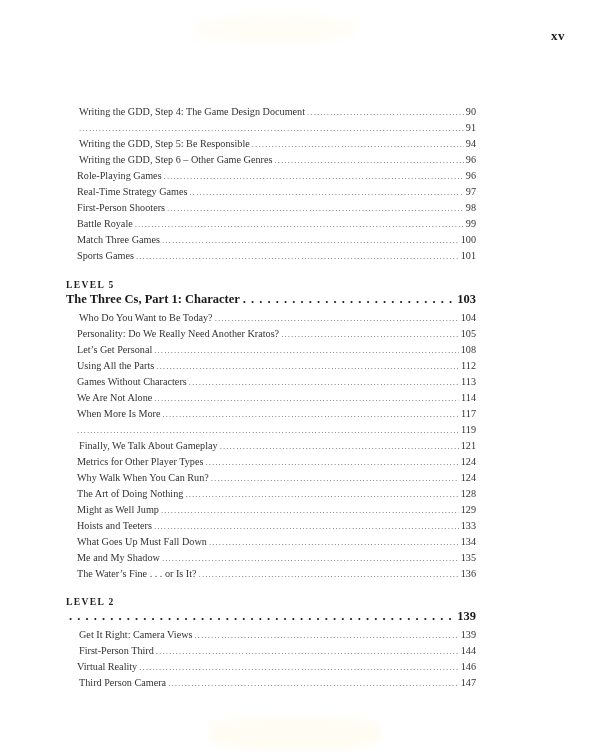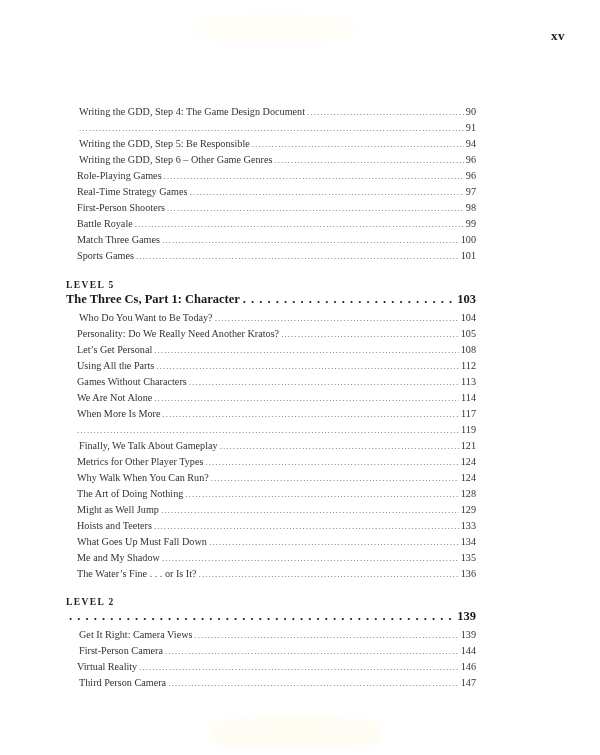--- a/index.html
+++ b/index.html
@@ -184,21 +184,21 @@
       <span class="d"></span>
       <span>139</span>
     </div>
 
   <div class="row l1" style="top:629px">
       <span class="t">Get It Right: Camera Views</span>
       <span class="d"></span>
       <span class="p">139</span>
     </div>
   <div class="row l1" style="top:645px">
-      <span class="t">First-Person Camera</span>
+      <span class="t">First-Person Third</span>
       <span class="d"></span>
       <span class="p">144</span>
     </div>
   <div class="row l2" style="top:661px">
       <span class="t">Virtual Reality</span>
       <span class="d"></span>
       <span class="p">146</span>
     </div>
   <div class="row l1" style="top:677px">
       <span class="t">Third Person Camera</span>

